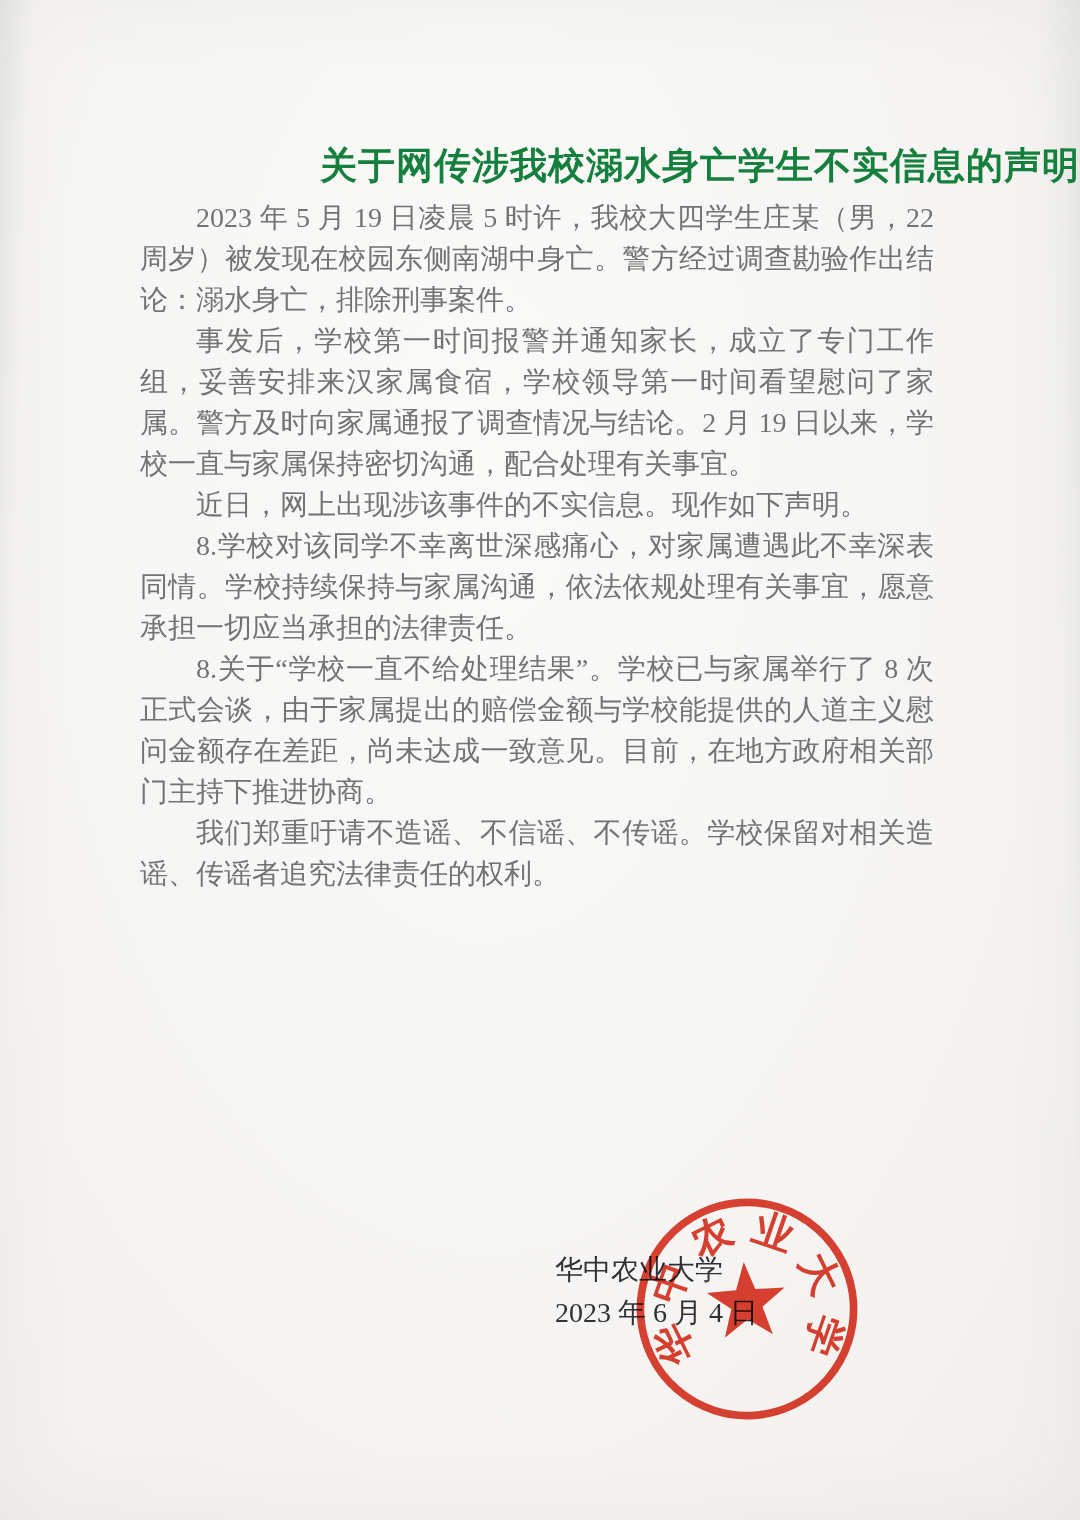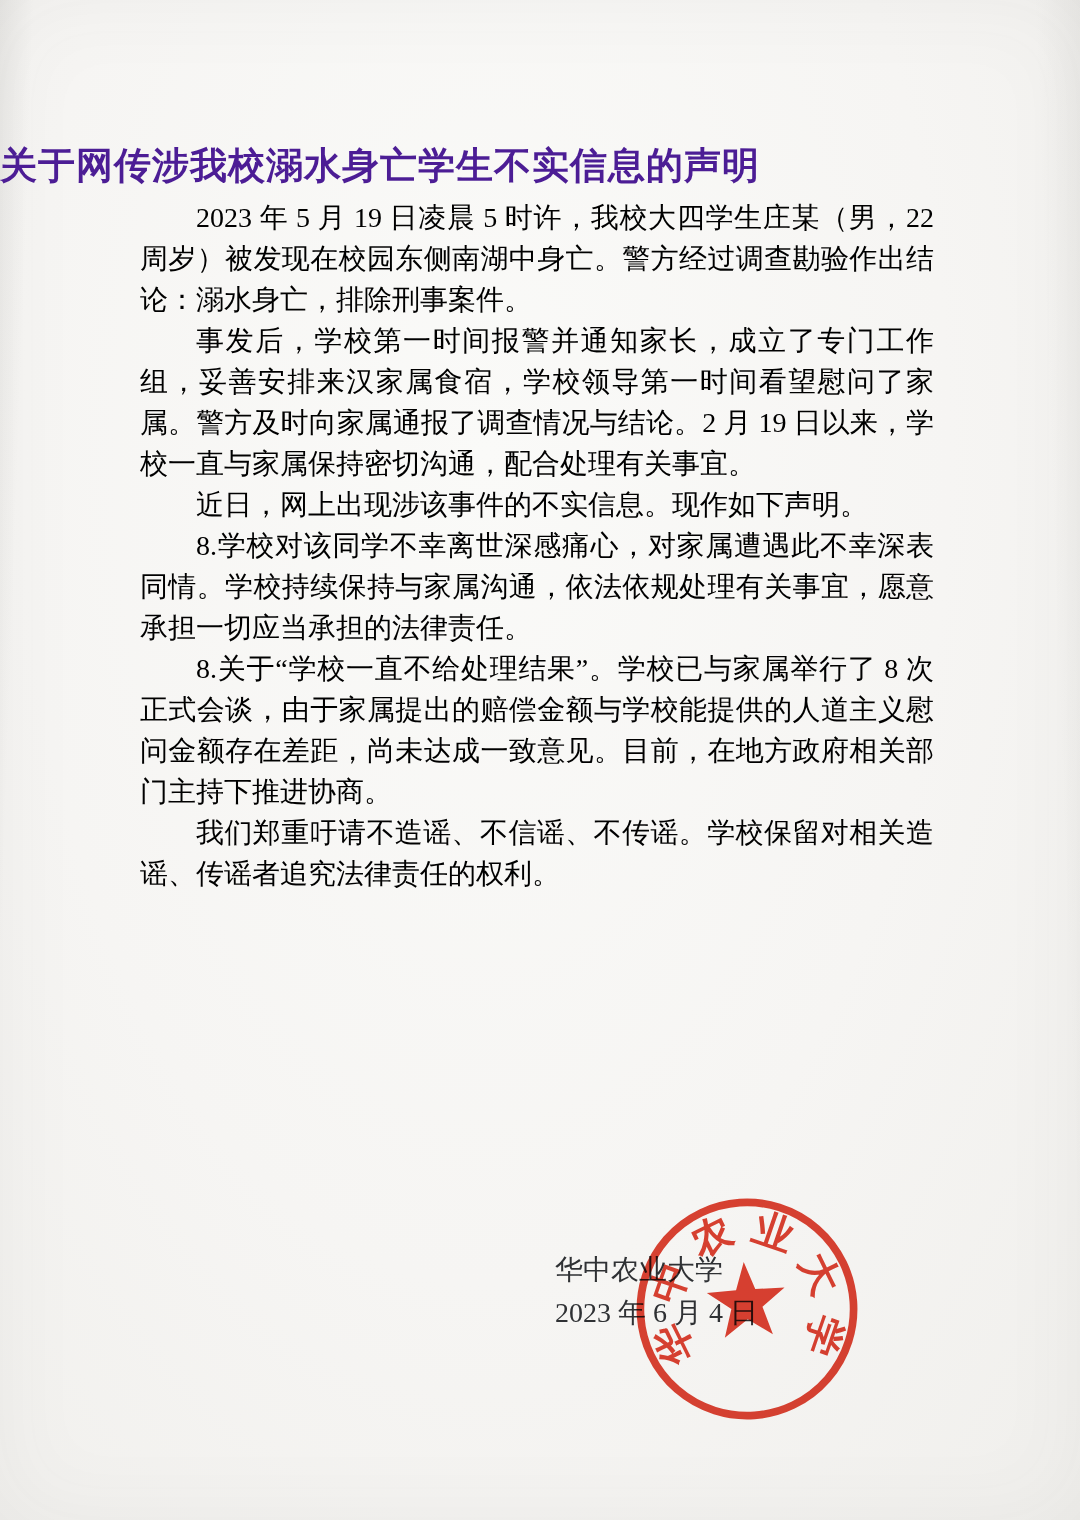--- a/index.html
+++ b/index.html
@@ -20,32 +20,32 @@
   .page {
     position: absolute;
     inset: 0;
     box-shadow: inset 0 0 90px rgba(80,80,75,0.05);
   }
   .doc-title {
     position: absolute;
     top: 116px;
     left: 0;
     width: 100%;
-    text-align: left;
+    text-align: right;
     font-size: 37px;
     font-weight: bold;
     letter-spacing: 1px;
-    color: #4c1d95;
+    color: #15803d;
   }
   .doc-body {
     position: absolute;
     top: 197px;
     left: 140px;
     right: 146px;
-    color: #000000;
+    color: #737373;
     font-size: 28px;
     line-height: 41px;
     text-align: justify;
   }
   .doc-body p {
     margin: 0;
     text-indent: 2em;
   }
   .signature {
     position: absolute;

